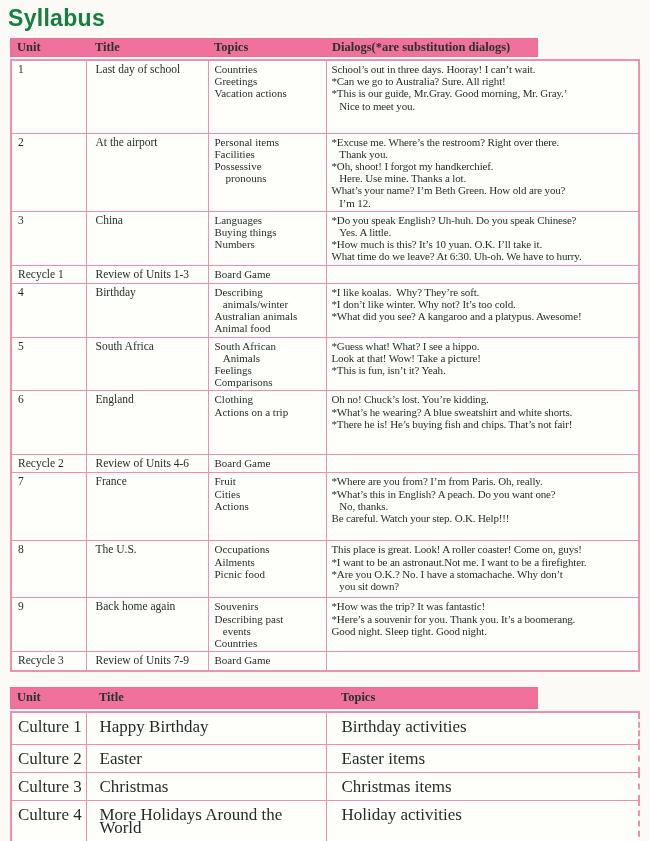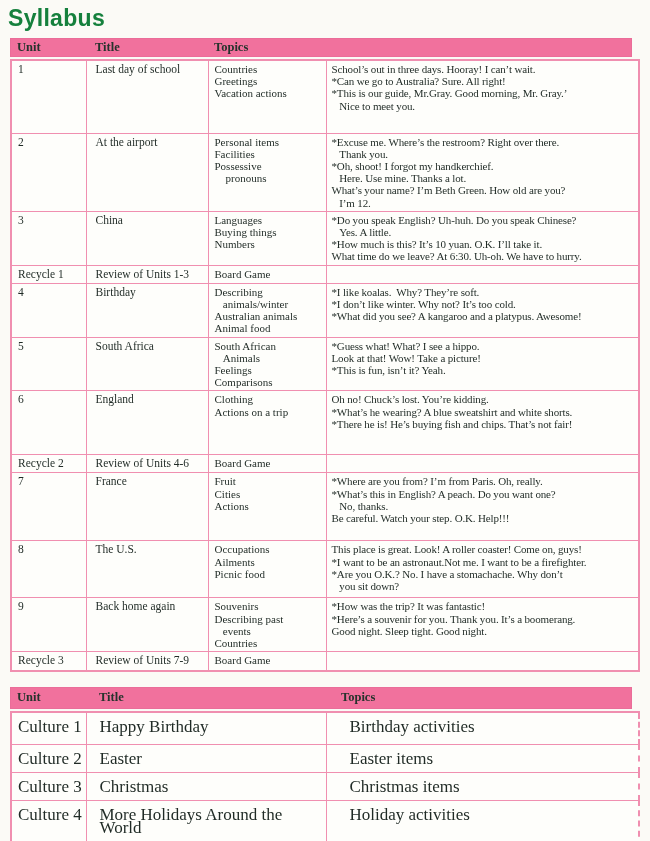--- a/index.html
+++ b/index.html
@@ -17,21 +17,21 @@
     color:var(--body-text);
   }
   .page{width:650px;height:841px;position:relative;}
   h1.page-title{
     font-family:"Liberation Sans", sans-serif;
     font-weight:700;font-size:23px;letter-spacing:.3px;
     color:#15803d;margin:5px 0 6px 8px;
   }
   
   .band{
-    width:622px;margin-left:10px;
+    width:528px;margin-left:10px;
     background:var(--band-pink);
     border:1px solid #ea6d99;
     display:flex;align-items:center;
     font-weight:700;font-size:12.5px;color:var(--header-text);
     margin-bottom:2px;
   }
   .band.main-band{height:19px;}
   .band.culture-band{height:22px;}
   .band .c1{width:75px;padding-left:6px;}
   .band.main-band .c2{width:122px;padding-left:9px;}
@@ -54,34 +54,35 @@
     padding:2px 2px 2px 6px;
   }
   .main-table td.title-cell{padding-left:9px;font-size:11.5px;}
   .main-table td.unit-cell{font-size:11.5px;}
   .main-table td.topics-cell{}
   .main-table td.dialogs-cell{padding-left:5px;letter-spacing:-0.15px;margin-top:40px;}
   .pre{white-space:pre-wrap;}
   .culture-table td{padding-top:8px;font-size:17px;}
   .culture-table td.unit-cell{padding-left:6px;}
   .culture-table td.title-cell{padding-left:13px;}
-  .culture-table td.topics-cell{padding-left:23px;}
+  .culture-table td.topics-cell{padding-left:15px;}
   .gap{height:15px;}
 </style>
 </head>
 <body>
 
 <div class="page">
 
   <h1 class="page-title">Syllabus</h1>
 
   <div class="band main-band">
     <span class="c1">Unit</span>
     <span class="c2">Title</span>
     <span class="c3">Topics</span>
+    <span class="c4">Dialogs(*are substitution dialogs)</span>
   </div>
 
   <table class="main-table">
     <colgroup>
         <col style="width:75px">
         <col style="width:122px">
         <col style="width:118px">
         <col>
       </colgroup>
     <tbody>

